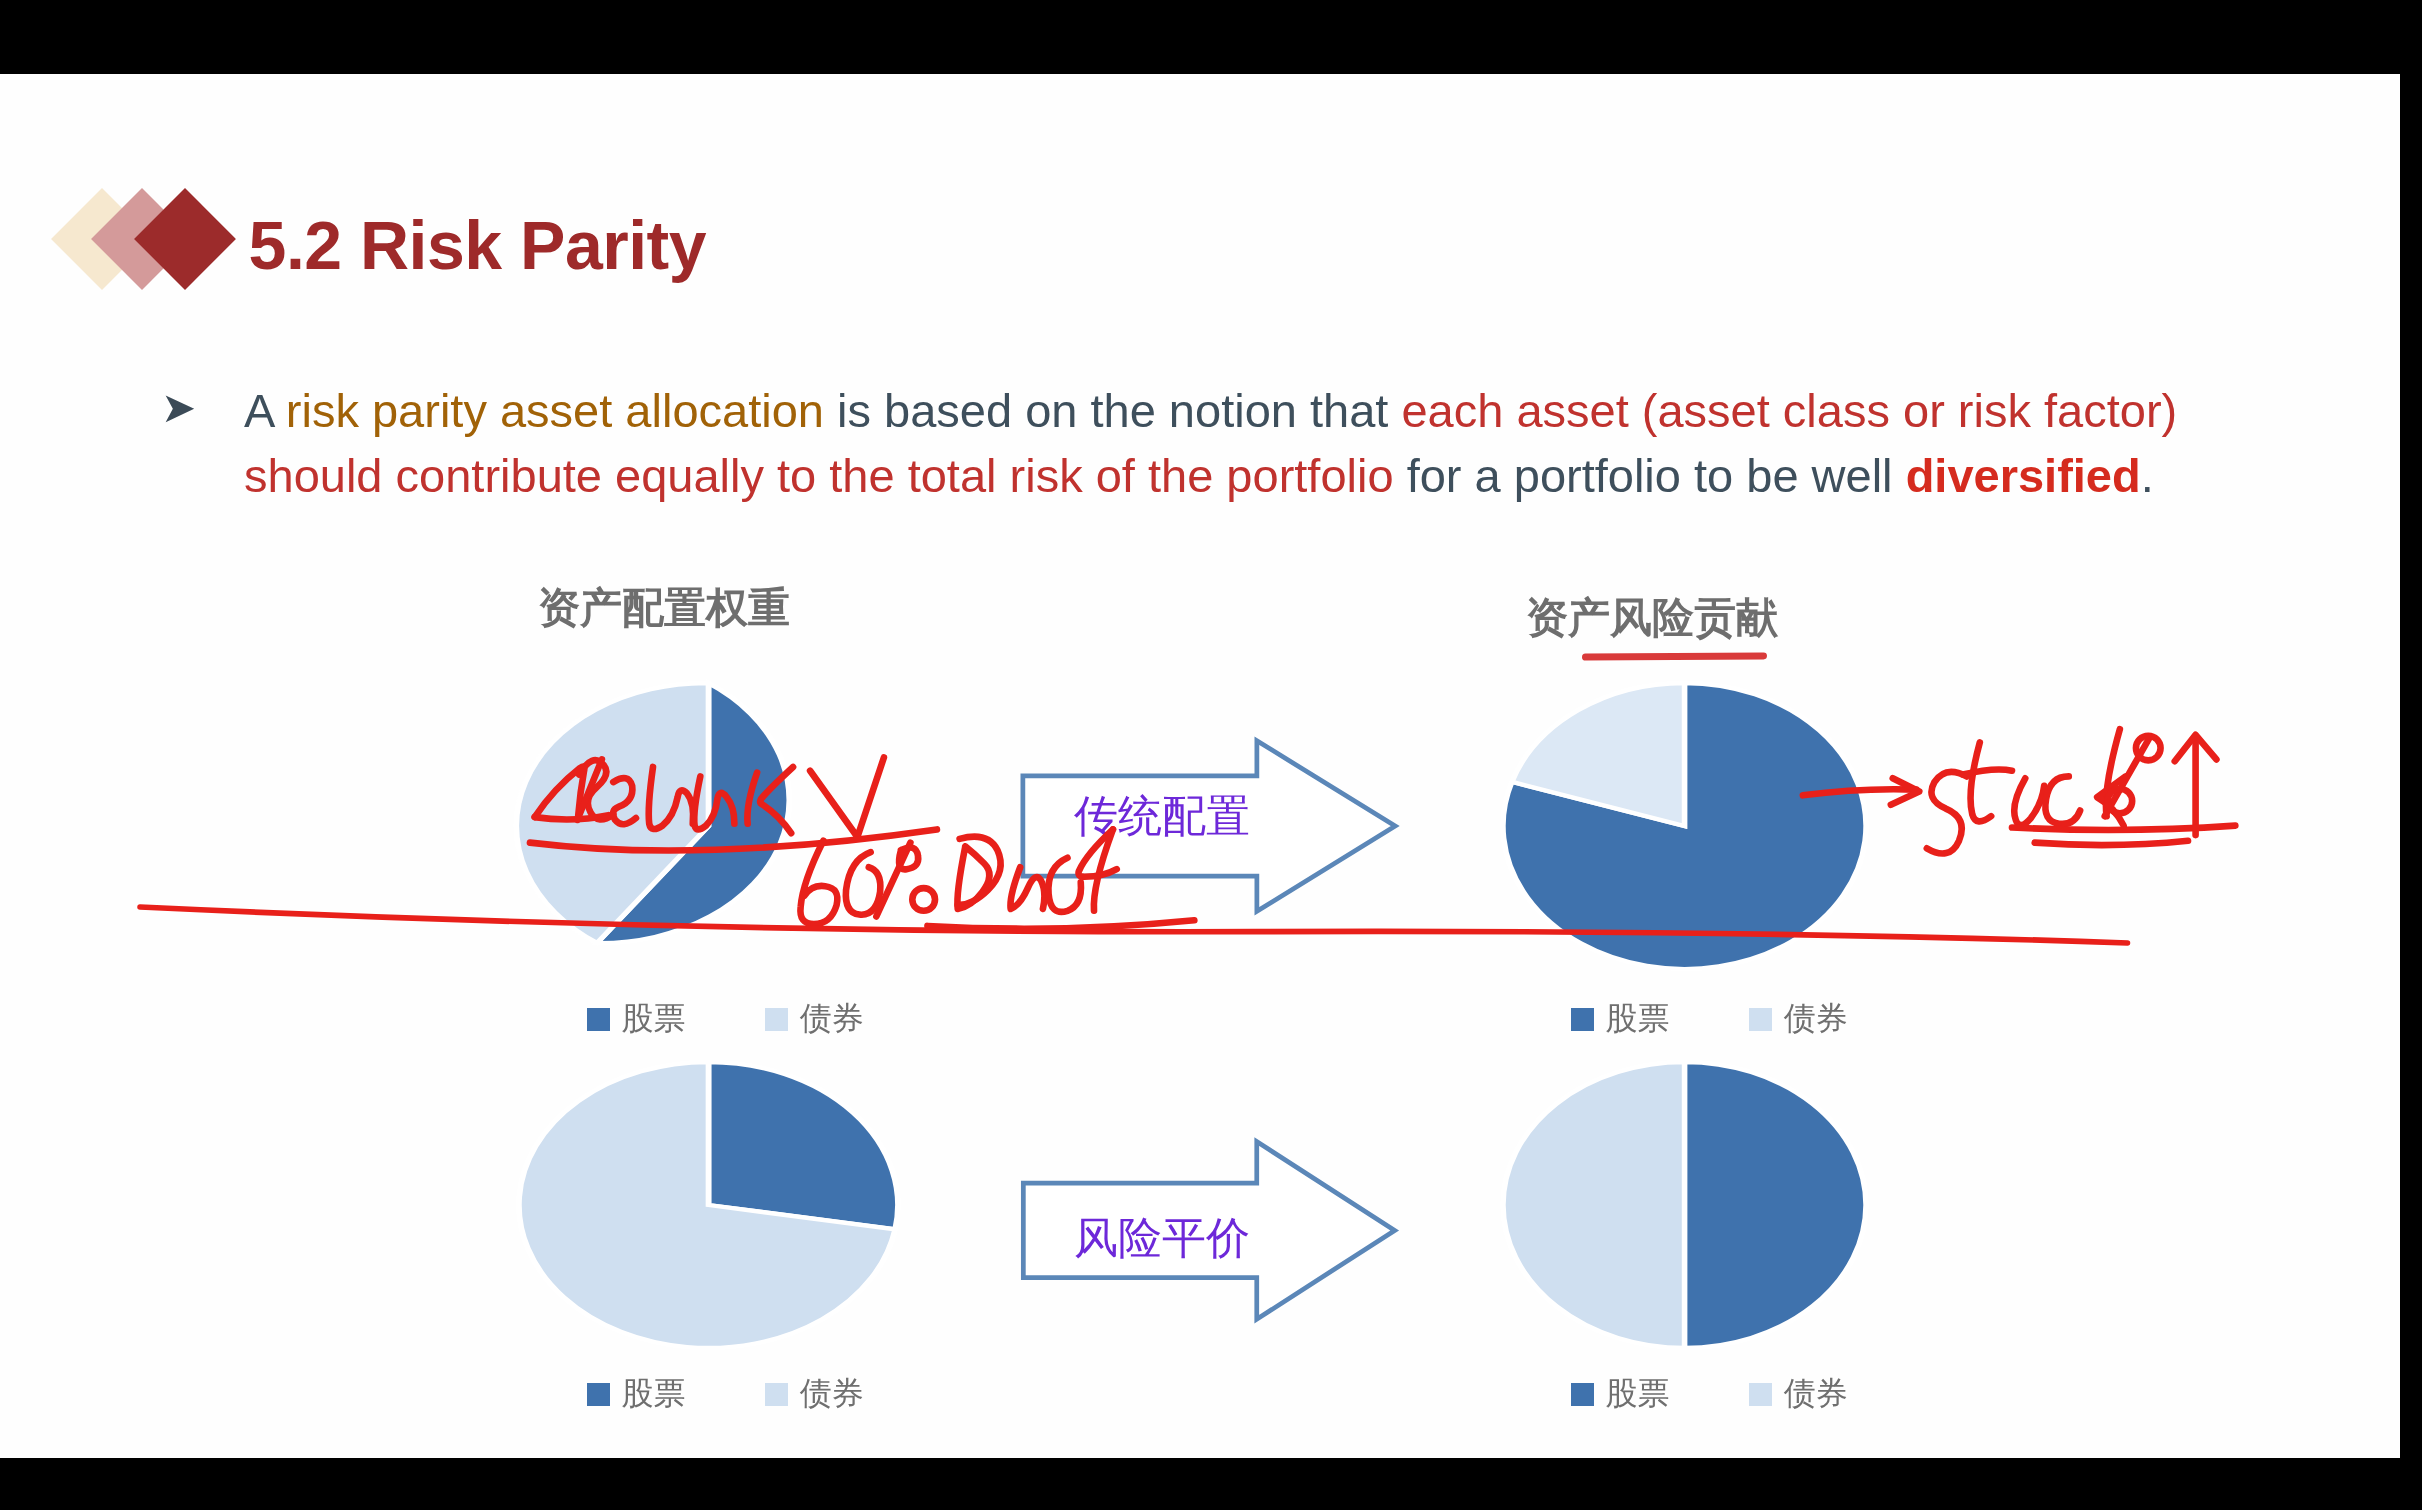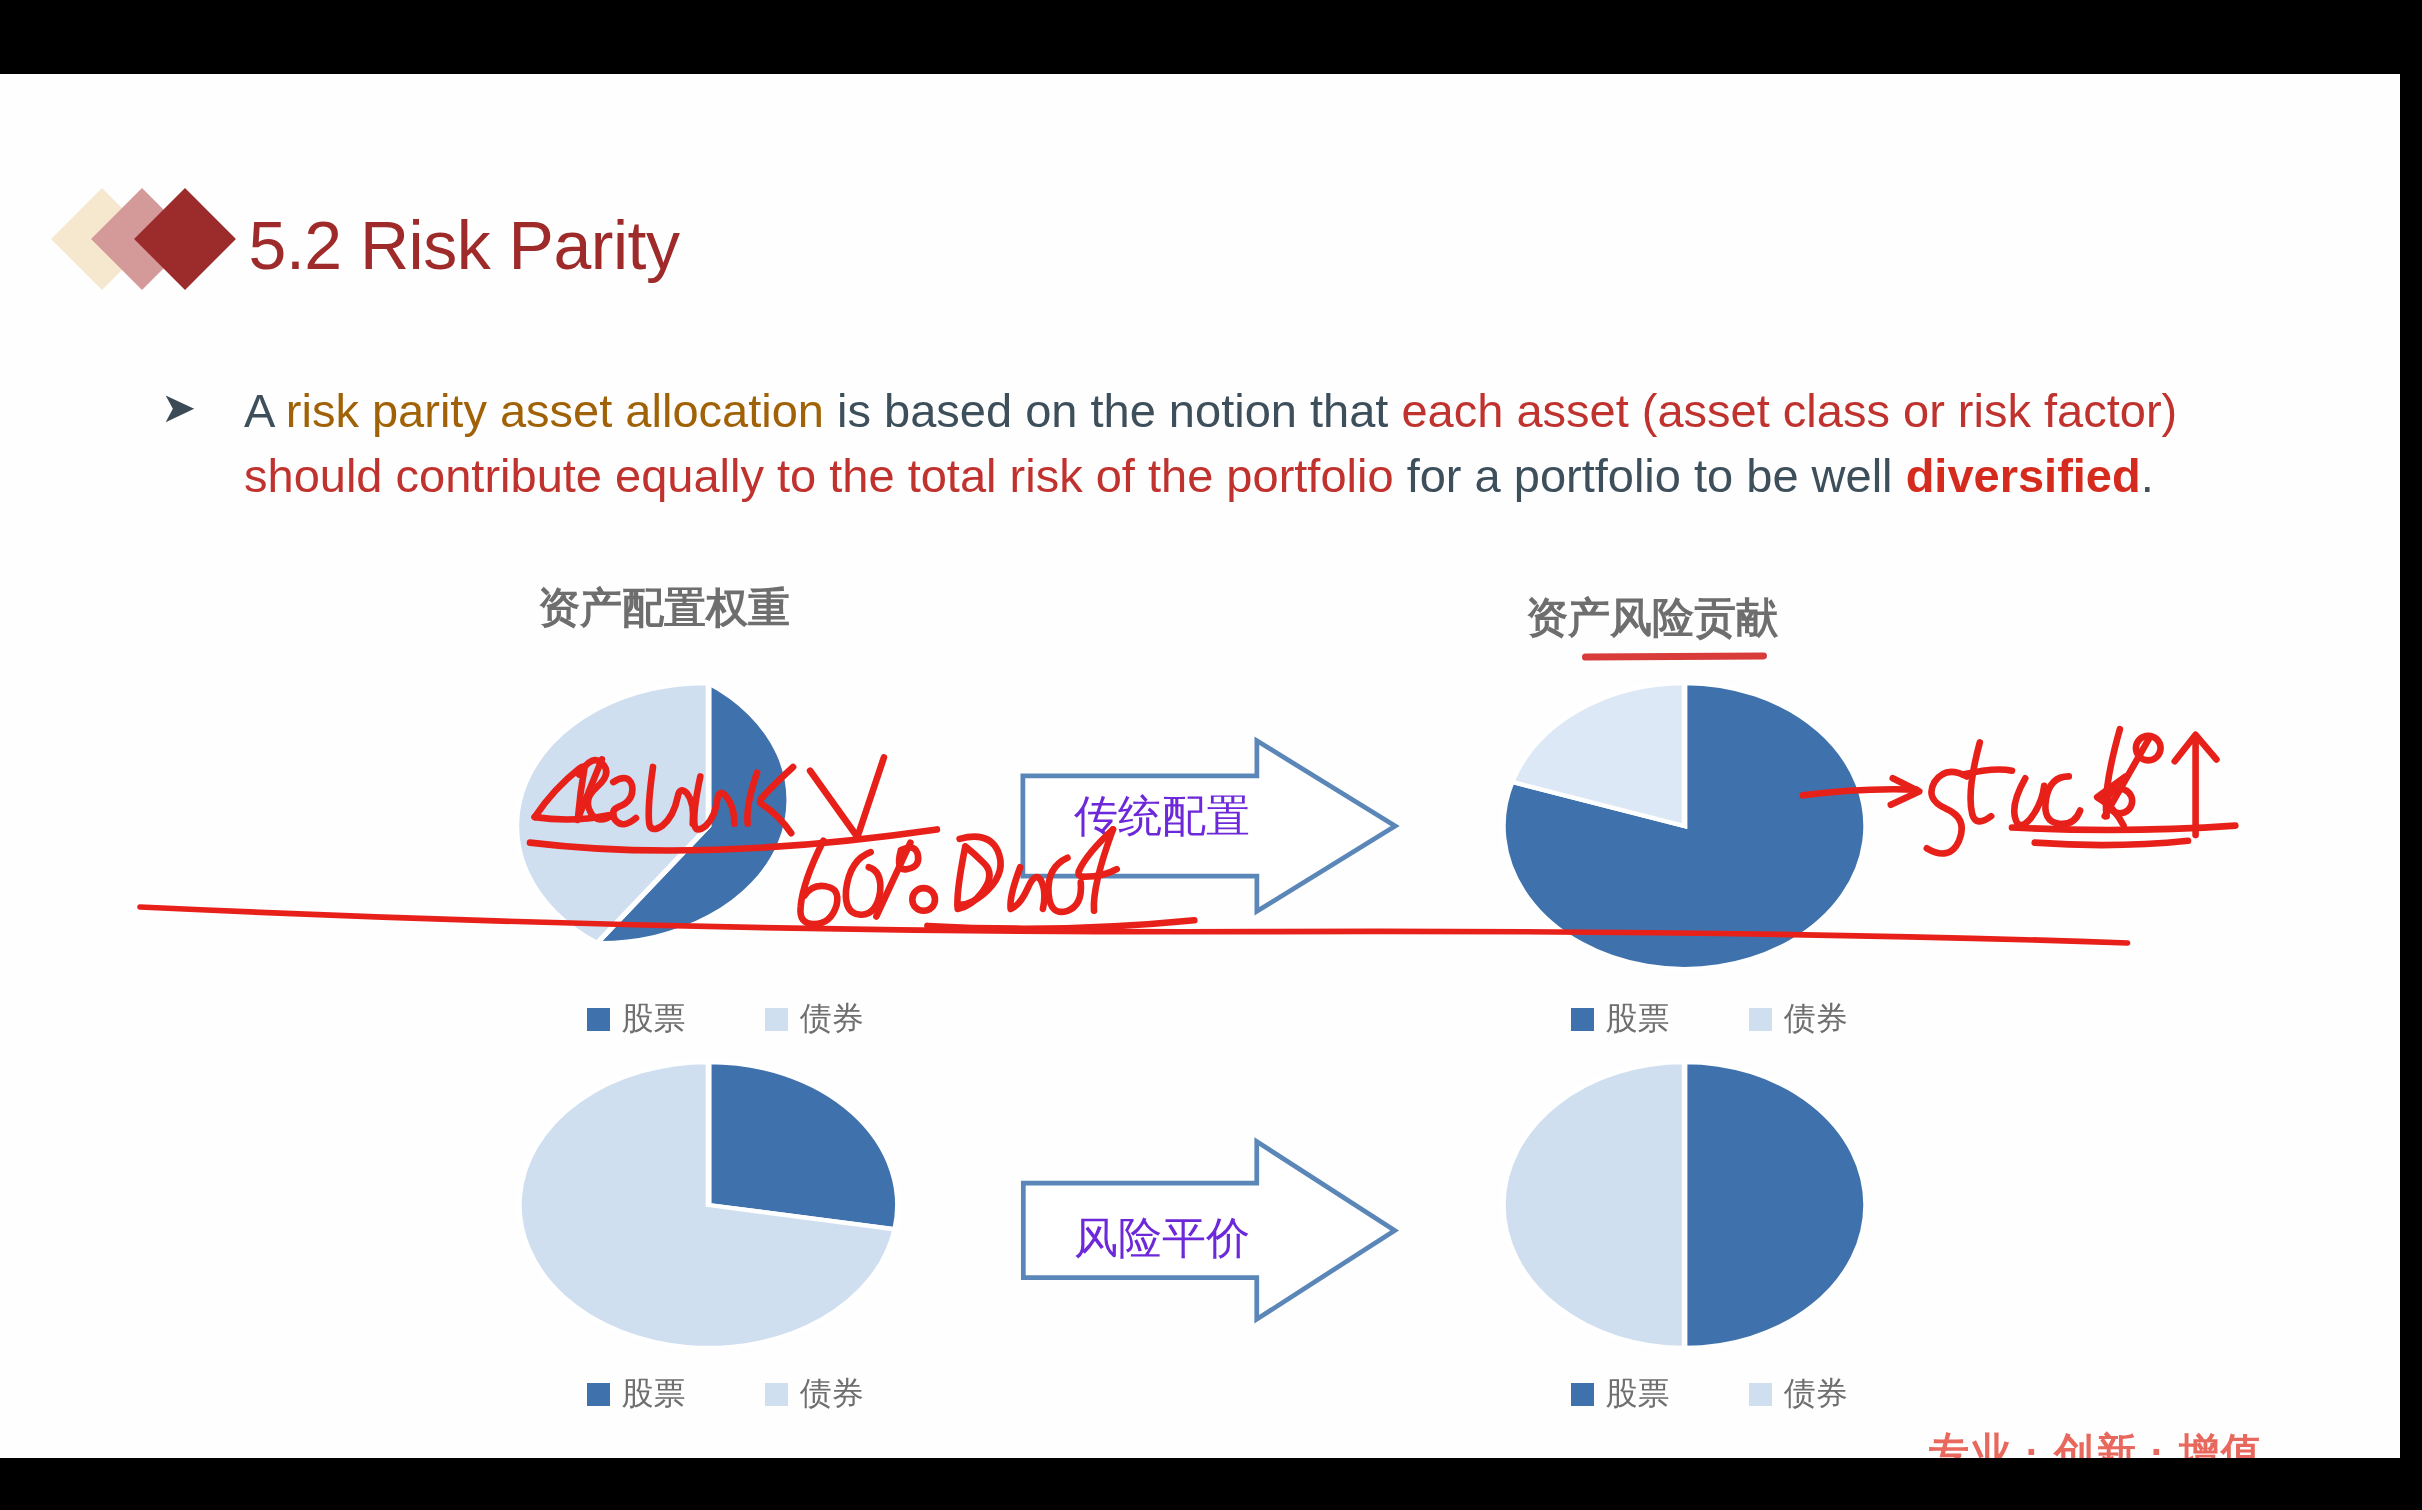--- a/index.html
+++ b/index.html
@@ -22,21 +22,21 @@
   }
 
   
   .title-row{position:absolute;left:66px;top:115px;display:flex;align-items:center;}
   .diamonds{position:relative;width:175px;height:99px;}
   .dia{position:absolute;top:50%;width:72px;height:72px;transform:translateY(-50%) rotate(45deg);}
   .dia.d1{left:0;background:#f6e8cf;}
   .dia.d2{left:40px;background:#d49a9a;}
   .dia.d3{left:83px;background:#9c2b2b;}
   .title-text{
-    font-size:68px;font-weight:normal;color:#9e2a2a;
+    font-size:68px;font-weight:bold;color:#9e2a2a;
     letter-spacing:-0.5px;line-height:1;margin-left:7.6px;
     font-family:"Liberation Sans","DejaVu Sans",sans-serif;
     margin-top:13px;
   }
 
   
   .bullet-wrap{position:absolute;left:161px;top:305px;width:2148px;}
   .bullet-marker{
     position:absolute;left:0;top:7.6px;font-size:42px;color:#3b4a57;line-height:1;
   }
@@ -224,21 +224,20 @@
     </div>
     <div class="arrow-label lab-top">传统配置</div>
 
     <div class="arrow arrow-bot">
       <svg width="379" height="189" viewBox="0 0 400 200">
         <polygon points="3,52 250,52 250,8 396,102 250,196 250,152 3,152" fill="#ffffff" stroke="#5b87b8" stroke-width="5" stroke-linejoin="miter"></polygon>
       </svg>
     </div>
     <div class="arrow-label lab-bot">风险平价</div>
 
-    <div class="footer">专业 · 创新 · 增值</div>
 
     <svg id="ink" viewBox="0 0 2536 1462">
       <g fill="none" stroke="#e8201a" stroke-width="7" stroke-linecap="round" stroke-linejoin="round">
 
         <g>
           <path d="M565,785 q20,-30 48,-52 q6,-4 4,4 q-4,22 -6,46"></path>
           <path d="M565,785 q40,6 78,-2"></path>
           <path d="M612,740 q14,-24 26,-10 q8,10 -8,24 q-14,12 -6,26 q8,14 24,2"></path>
           <path d="M636,724 l-26,64"></path>
           <path d="M648,748 q16,-10 20,4 q2,16 -14,22 q-10,4 -4,14 q8,10 22,-2"></path>

